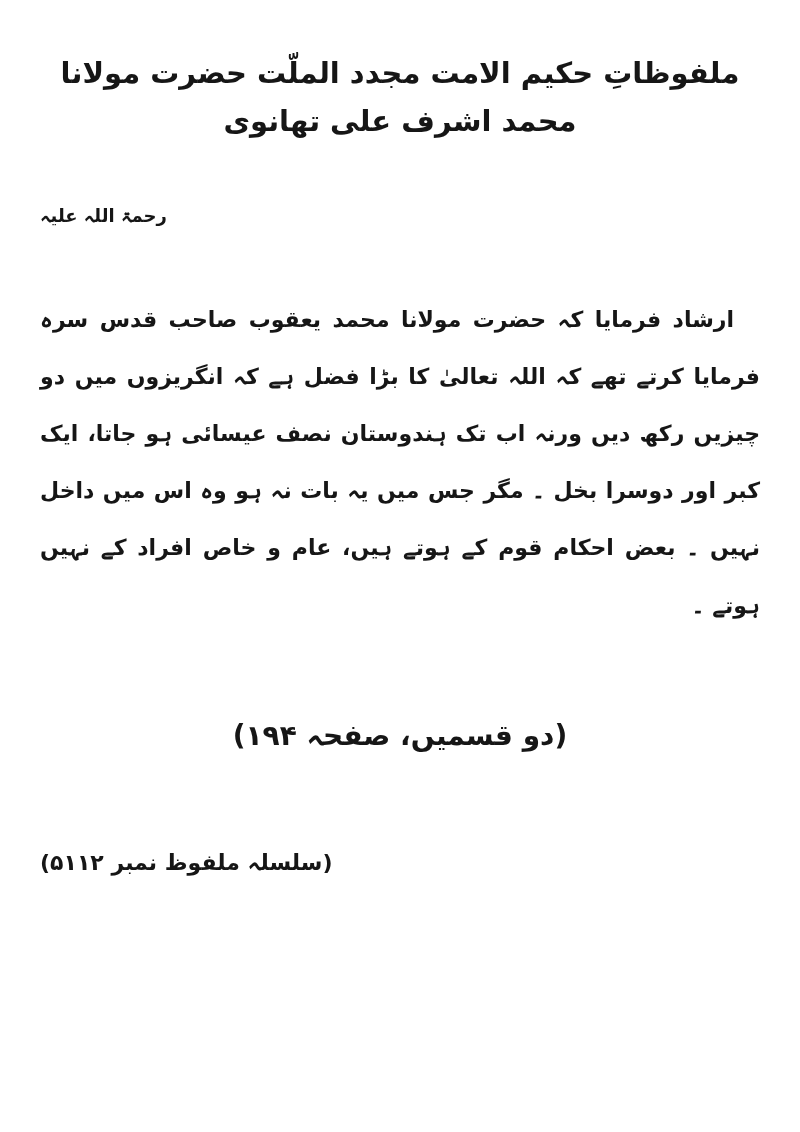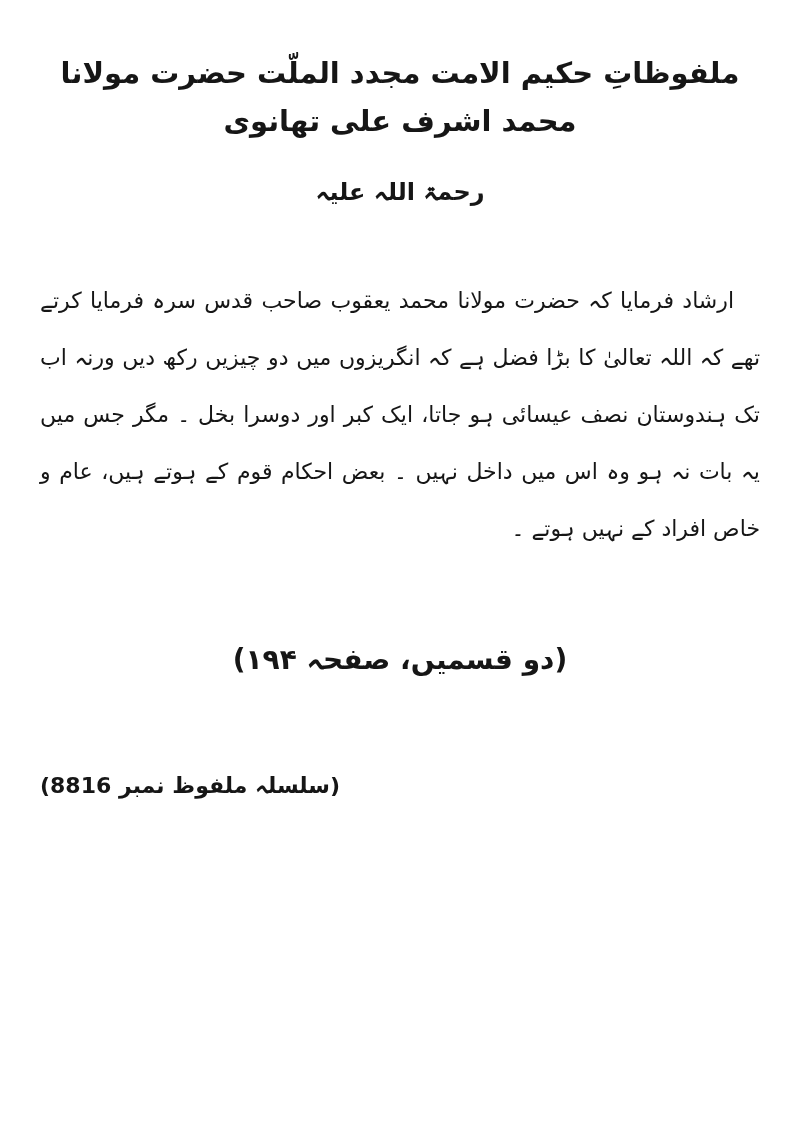--- a/index.html
+++ b/index.html
@@ -23,36 +23,36 @@
     background: #ffffff;
   }
   .doc-title {
     font-size: 29px;
     font-weight: bold;
     text-align: center;
     line-height: 1.65;
     margin: 10px 0 0 0;
   }
   .doc-subtitle {
-    font-size: 24px;
+    font-size: 18px;
     font-weight: bold;
-    text-align: center;
+    text-align: left;
     line-height: 1.5;
-    margin-top: 28px;
+    margin-top: 56px;
   }
   .section-heading {
     font-size: 29px;
     font-weight: bold;
     text-align: center;
     line-height: 1.5;
     margin-top: 82px;
   }
   .body-paragraph {
     font-size: 22px;
-    font-weight: normal;
+    font-weight: bold;
     line-height: 2.6;
     text-align: justify;
     text-align-last: right;
     text-indent: 26px;
     margin: 62px 0 0 0;
   }
   .cite-center {
     font-size: 28px;
     font-weight: bold;
     text-align: center;
@@ -74,15 +74,15 @@
 
   <div class="doc-title">ملفوظاتِ حکیم الامت مجدد الملّت حضرت مولانا محمد اشرف علی تھانوی</div>
 
   <div class="doc-subtitle">رحمۃ اللہ علیہ</div>
 
 
   <p class="body-paragraph">ارشاد فرمایا کہ حضرت مولانا محمد یعقوب صاحب قدس سرہ فرمایا کرتے تھے کہ اللہ تعالیٰ کا بڑا فضل ہے کہ انگریزوں میں دو چیزیں رکھ دیں ورنہ اب تک ہندوستان نصف عیسائی ہو جاتا، ایک کبر اور دوسرا بخل ۔ مگر جس میں یہ بات نہ ہو وہ اس میں داخل نہیں ۔ بعض احکام قوم کے ہوتے ہیں، عام و خاص افراد کے نہیں ہوتے ۔</p>
 
   <div class="cite-center">(دو قسمیں، صفحہ ۱۹۴)</div>
 
-  <div class="cite-left">(سلسلہ ملفوظ نمبر 8816)</div>
+  <div class="cite-left">(سلسلہ ملفوظ نمبر ۵۱۱۲)</div>
 
 </div>
 
 </body></html>

